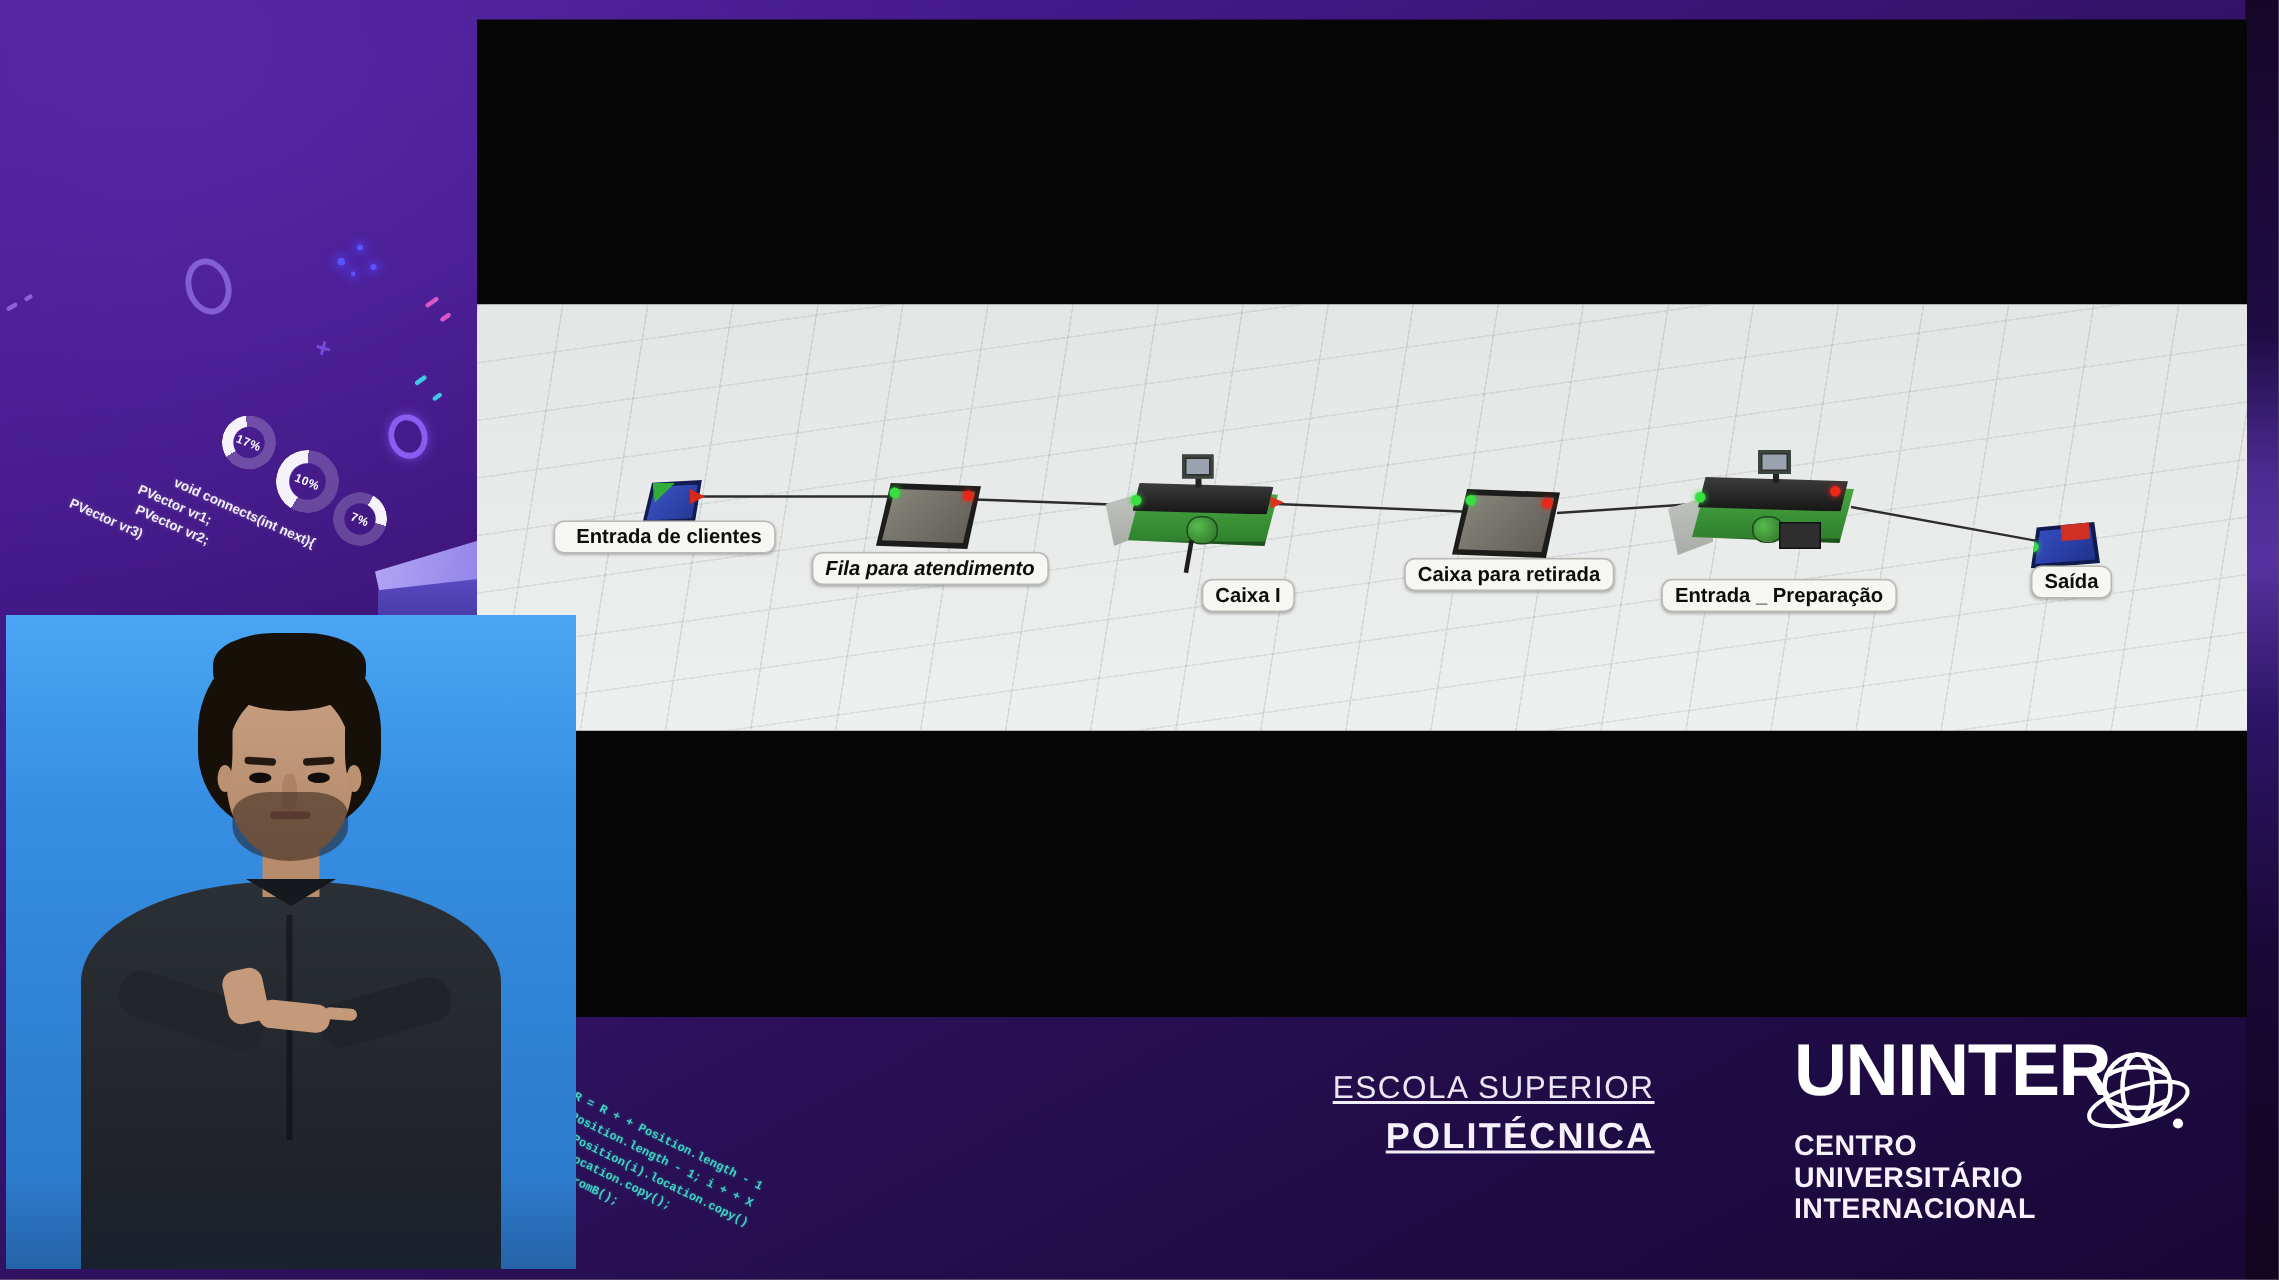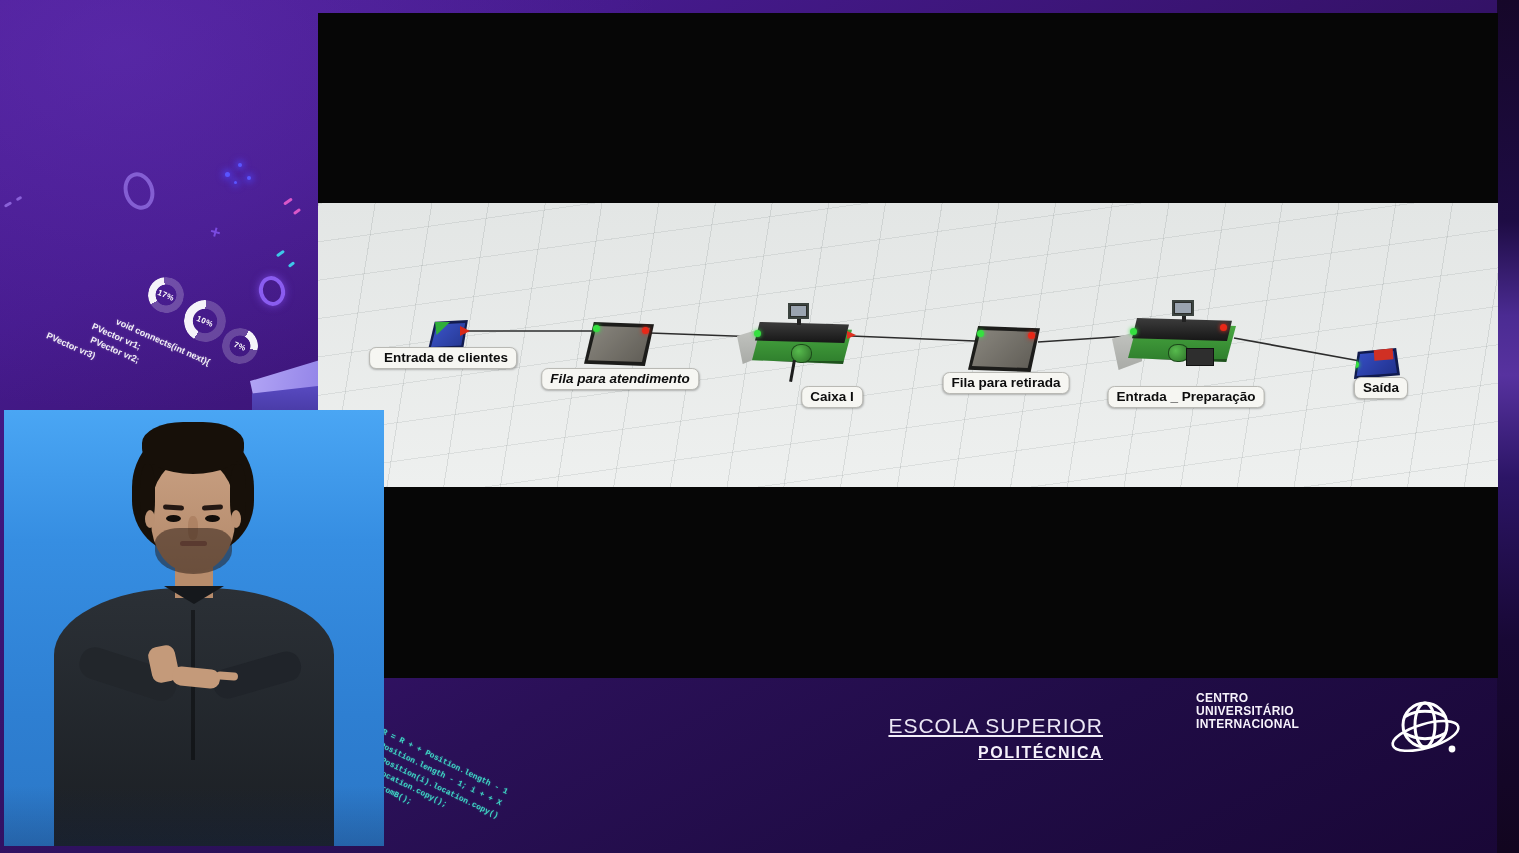--- a/index.html
+++ b/index.html
@@ -127,24 +127,24 @@
   .p-armR { left:208px; top:250px; width:90px; height:30px; background:#20242a; border-radius:14px; transform:rotate(-16deg); }
   .p-fist { left:146px; top:236px; width:27px; height:36px; background:#c49a7a; border-radius:9px; transform:rotate(-12deg); }
   .p-hand { left:168px; top:258px; width:48px; height:19px; background:#c49a7a; border-radius:9px; transform:rotate(6deg); }
   .p-finger { left:212px; top:262px; width:22px; height:8px; background:#c49a7a; border-radius:4px; transform:rotate(4deg); }
   .p-shade { left:0; bottom:0; width:100%; height:60px; background:linear-gradient(180deg, transparent, rgba(20,40,80,0.25)); }
 
   
   .brand { z-index:40; color:#f3effa; }
   .school { right:416px; top:714px; text-align:right;text-decoration:underline; }
   .school-l1 { font-size:21px; font-weight:normal; letter-spacing:1px; color:#ece7f5; }
-  .school-l2 { font-size:16px; font-weight:bold; letter-spacing:1.5px; margin-top:6px; color:#f6f2fb; }
+  .school-l2 { font-size:24px; font-weight:bold; letter-spacing:1.5px; margin-top:6px; color:#f6f2fb; }
   .uninter { left:1196px; top:690px; }
   .uninter-name { font-size:49px; font-weight:bold; letter-spacing:-1px; line-height:1; color:#ffffff; }
-  .uninter-sub { margin-top:2px; font-size:12px; font-weight:bold; line-height:1.1; letter-spacing:0.3px; color:#f6f2fb; }
+  .uninter-sub { margin-top:16px; font-size:19px; font-weight:bold; line-height:1.1; letter-spacing:0.3px; color:#f6f2fb; }
   .globe { left:1385px; top:692px; width:80px; height:82px; }
 </style>
 </head>
 <body>
 
 <div class="abs right-strip"></div>
 
 <div class="abs deco ring-outline" style="left:124px; top:172px; width:30px; height:38px; transform:rotate(-18deg); border-color:rgba(150,115,230,0.75);"></div>
 <div class="abs deco" style="left:225px; top:163px; width:30px; height:26px;">
   <span class="abs glow-dot" style="left:0; top:9px; width:5px; height:5px;"></span>
@@ -254,21 +254,21 @@
 
 <div class="abs simobj clipped sink-outer">
   <div class="sink-inner"></div>
   <div class="sink-red"></div>
   <span class="led led-green" style="position:absolute; left:0px; top:13px;"></span>
 </div>
 
 <div class="abs simlabel" style="left:443px; top:347px;padding-left:14px;">Entrada de clientes</div>
 <div class="abs simlabel" style="left:620px; top:368px;font-style:italic;">Fila para atendimento</div>
 <div class="abs simlabel" style="left:832px; top:386px;">Caixa I</div>
-<div class="abs simlabel" style="left:1006px; top:372px;">Fila para retirada</div>
+<div class="abs simlabel" style="left:1006px; top:372px;">Caixa para retirada</div>
 <div class="abs simlabel" style="left:1186px; top:386px;">Entrada _ Preparação</div>
 <div class="abs simlabel" style="left:1381px; top:377px;">Saída</div>
 
 <div class="abs inset">
   <div class="p-torso"></div>
   <div class="p-zip"></div>
   <div class="p-neck"></div>
   <div class="p-collar"></div>
   <div class="p-hairback"></div>
   <div class="p-face"></div>
@@ -291,20 +291,21 @@
   <div class="p-finger"></div>
   <div class="p-shade"></div>
 </div>
 
 <div class="abs brand school">
   <div class="school-l1">ESCOLA SUPERIOR</div>
   <div class="school-l2">POLITÉCNICA</div>
 </div>
 
 <div class="abs brand uninter">
+  <div class="uninter-name">UNINTER</div>
   <div class="uninter-sub">
     <div>CENTRO</div>
     <div>UNIVERSITÁRIO</div>
     <div>INTERNACIONAL</div>
   </div>
 </div>
 <svg class="abs brand globe" viewBox="0 0 80 82">
   <g stroke="#ffffff" fill="none" stroke-width="3">
     <circle cx="40" cy="33" r="22"></circle>
     <ellipse cx="40" cy="33" rx="10" ry="22"></ellipse>

